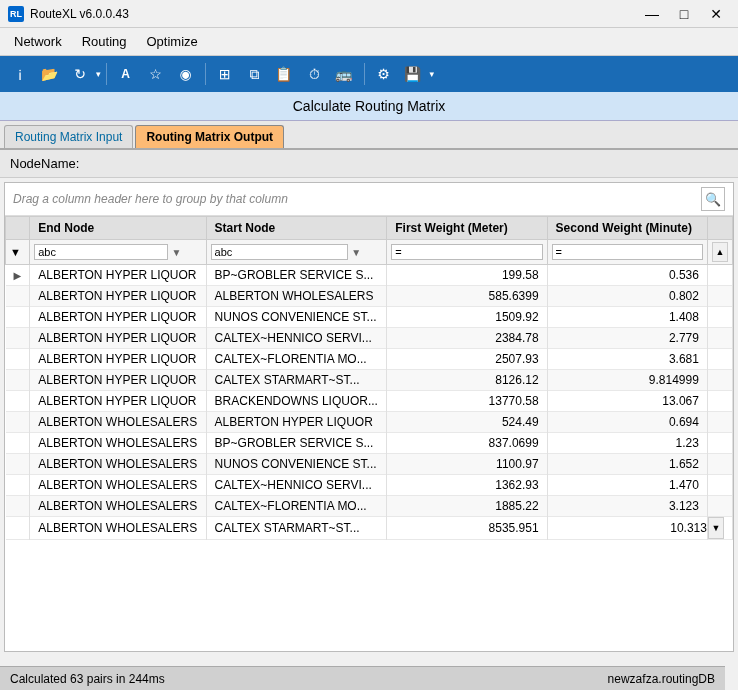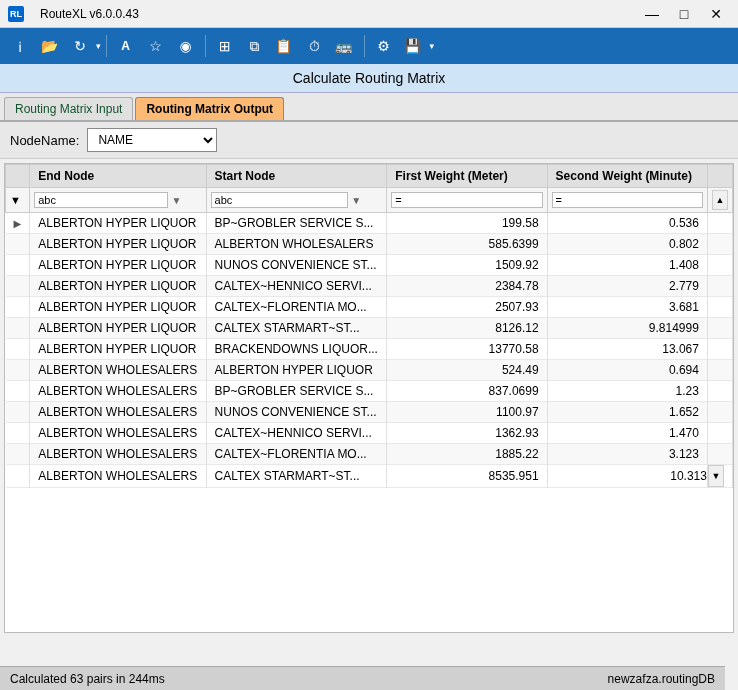--- a/index.html
+++ b/index.html
@@ -8,21 +8,21 @@
     
     .title-bar {
       background: #f0f0f0;
       display: flex;
       align-items: center;
       justify-content: space-between;
       padding: 4px 8px;
       height: 28px;
       border-bottom: 1px solid #ccc;
     }
-    .title-bar-left { display: flex; align-items: center; gap: 16px; font-size: 12px; }
+    .title-bar-left { display: flex; align-items: center; gap: 6px; font-size: 12px; }
     .title-bar-icon { width: 16px; height: 16px; background: #0066cc; border-radius: 2px; display: inline-flex; align-items: center; justify-content: center; color: white; font-size: 9px; font-weight: bold; }
     .title-bar-controls { display: flex; gap: 4px; }
     .title-bar-btn {
       width: 28px; height: 20px; border: none; background: transparent; cursor: pointer;
       font-size: 14px; display: flex; align-items: center; justify-content: center;
     }
 
     
     .menu-bar {
       background: #f0f0f0;
@@ -186,40 +186,45 @@
       position: absolute;
       bottom: 0;
       left: 0;
       right: 13px;
     }
 
     .highlight-yellow { background-color: #ffff00; }
 
     .tab-first {
       background: #e0e0e0;
-      color: #14532d;
+      color: #0369a1;
     }
   </style>
 </head>
 <body>
 
 <div style="position: relative; width: 738px; height: 690px; overflow: hidden; display: flex; flex-direction: column;">
 
   <div class="title-bar">
     <div class="title-bar-left">
       <span class="title-bar-icon">RL</span>
       <span>RouteXL v6.0.0.43</span>
     </div>
     <div class="title-bar-controls">
       <button class="title-bar-btn">—</button>
       <button class="title-bar-btn">□</button>
       <button class="title-bar-btn close">✕</button>
     </div>
   </div>
 
+  <div class="menu-bar">
+    <span class="menu-item">Network</span>
+    <span class="menu-item">Routing</span>
+    <span class="menu-item">Optimize</span>
+  </div>
 
   <div class="toolbar">
     <button class="toolbar-btn">ℹ</button>
     <button class="toolbar-btn">📂</button>
     <button class="toolbar-btn">↻</button>
     <span class="toolbar-btn-dropdown">
         <span class="toolbar-dropdown-arrow">▾</span>
       </span>
     <div class="toolbar-separator"></div>
     <button class="toolbar-btn" style="font-size:12px; font-weight:bold; color:white;">A</button>
@@ -241,29 +246,28 @@
 
   <div class="page-title-bar">Calculate Routing Matrix</div>
 
   <div class="tabs-bar">
     <div class="tab tab-first">Routing Matrix Input</div>
     <div class="tab active highlight-yellow">Routing Matrix Output</div>
   </div>
 
   <div class="node-name-row">
     <span class="node-name-label">NodeName:</span>
-    <select class="node-name-select">
-      <option>NAME</option>
-      <option>ID</option>
-      <option>CODE</option>
-    </select>
   </div>
 
   <div class="main-content">
 
+    <div class="search-bar">
+      <span class="search-bar-text">Drag a column header here to group by that column</span>
+      <button class="search-icon-btn">🔍</button>
+    </div>
 
     <div class="table-container">
       <table>
         <thead>
           <tr>
             <th style="width:20px;"></th>
             <th style="width:170px;">End Node</th>
             <th style="width:170px;">Start Node</th>
             <th style="width:160px;">First Weight (Meter)</th>
             <th style="width:160px;">Second Weight (Minute)</th>

